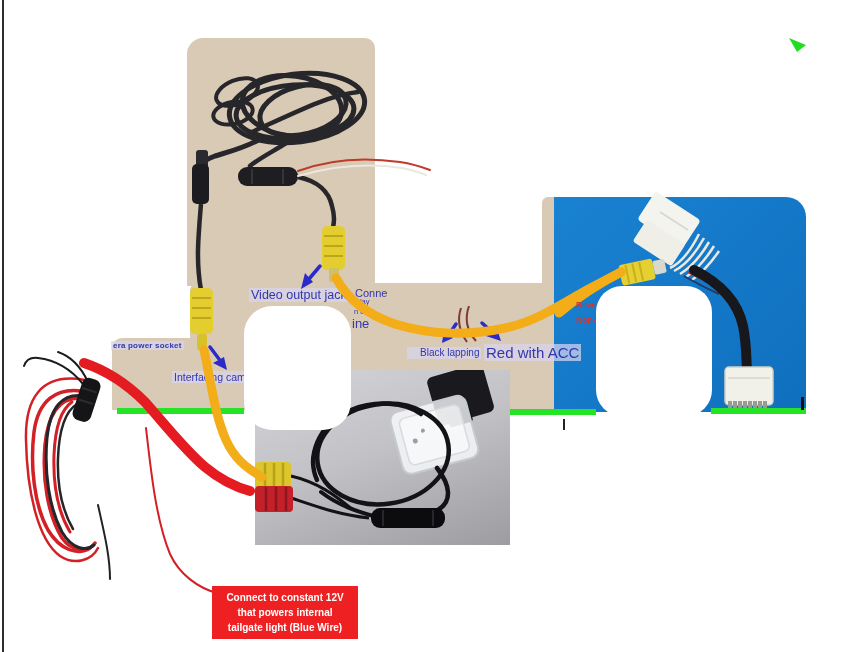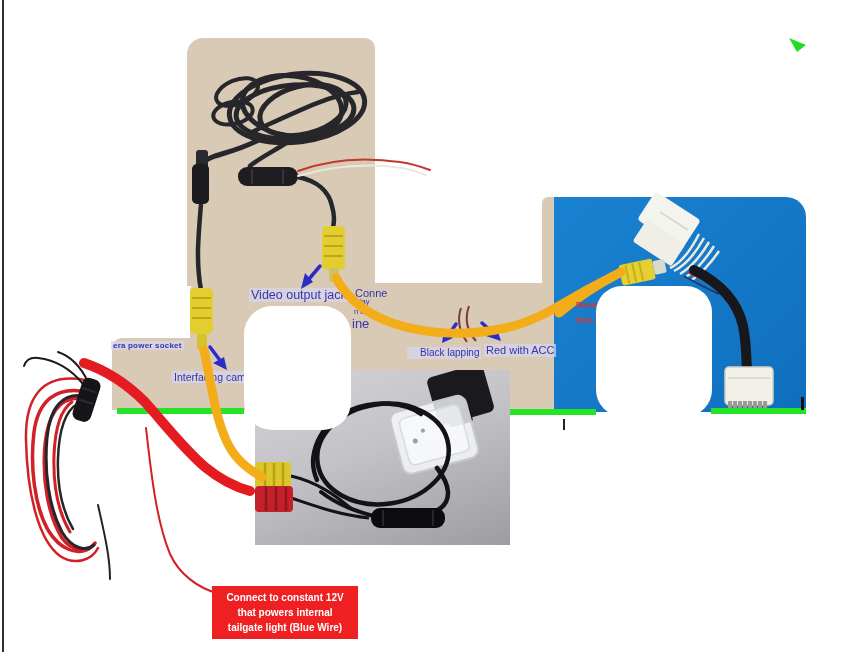--- a/index.html
+++ b/index.html
@@ -129,21 +129,21 @@
 
   <div>
     <span class="lbl" style="left:111px;top:341px;font-size:8px;font-weight:bold;letter-spacing:.2px;">era power socket</span>
     <span class="lbl" style="left:172px;top:371px;font-size:10.5px;">Interfacing camera</span>
     <span class="lbl" style="left:249px;top:288px;font-size:12.5px;">Video output jack</span>
     <span class="lbl" style="left:353px;top:287px;font-size:11px;background:transparent;">Conne</span>
     <span class="lbl" style="left:350px;top:298px;font-size:7.5px;background:transparent;">splay</span>
     <span class="lbl" style="left:352px;top:308px;font-size:7.5px;background:transparent;">n dete</span>
     <span class="lbl" style="left:350px;top:317px;font-size:13px;background:transparent;">ine</span>
     <span class="lbl" style="left:407px;top:347px;font-size:10px;padding-left:13px;">Black lapping</span>
-    <span class="lbl" style="left:484px;top:344px;font-size:11px;">Red with ACC</span>
+    <span class="lbl" style="left:484px;top:344px;font-size:15px;">Red with ACC</span>
     <span class="lbl red" style="left:574px;top:301px;font-size:8.5px;">Rever</span>
     <span class="lbl red" style="left:574px;top:316px;font-size:8.5px;">Non-r</span>
 
     <svg width="843" height="652">
       <g stroke="#2b2bc8" stroke-width="3.5" fill="#2b2bc8" stroke-linecap="round">
         <g>
             <line x1="320" y1="266" x2="309" y2="279"></line>
             <polygon points="301,289 313,282 305,273" stroke="none"></polygon>
           </g>
         <g>

